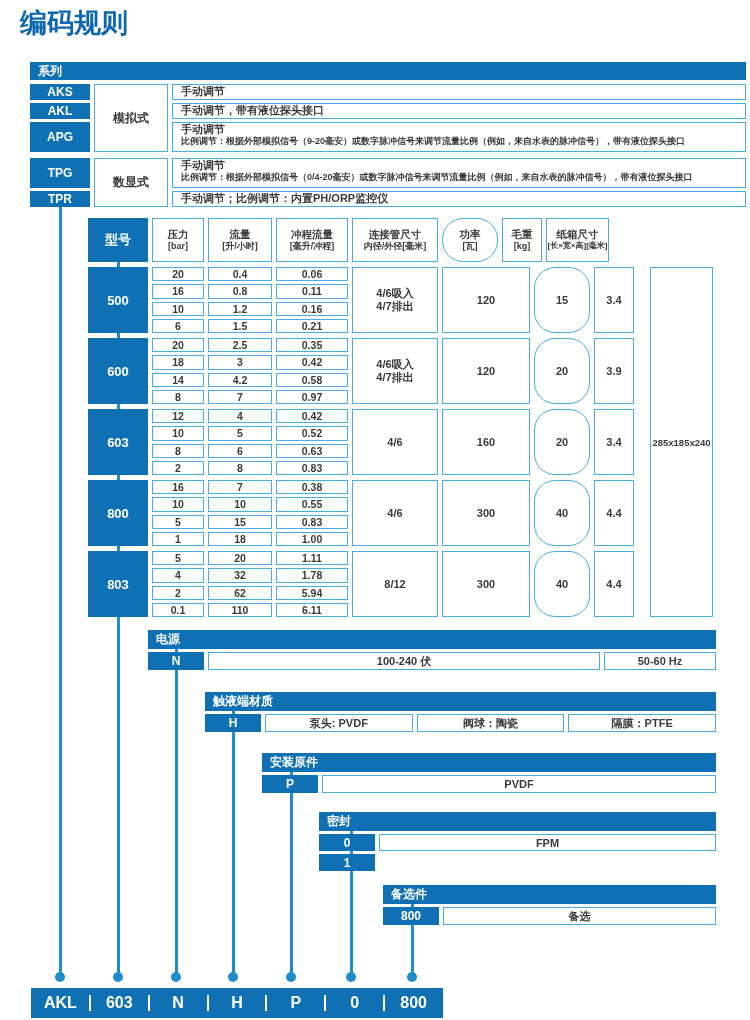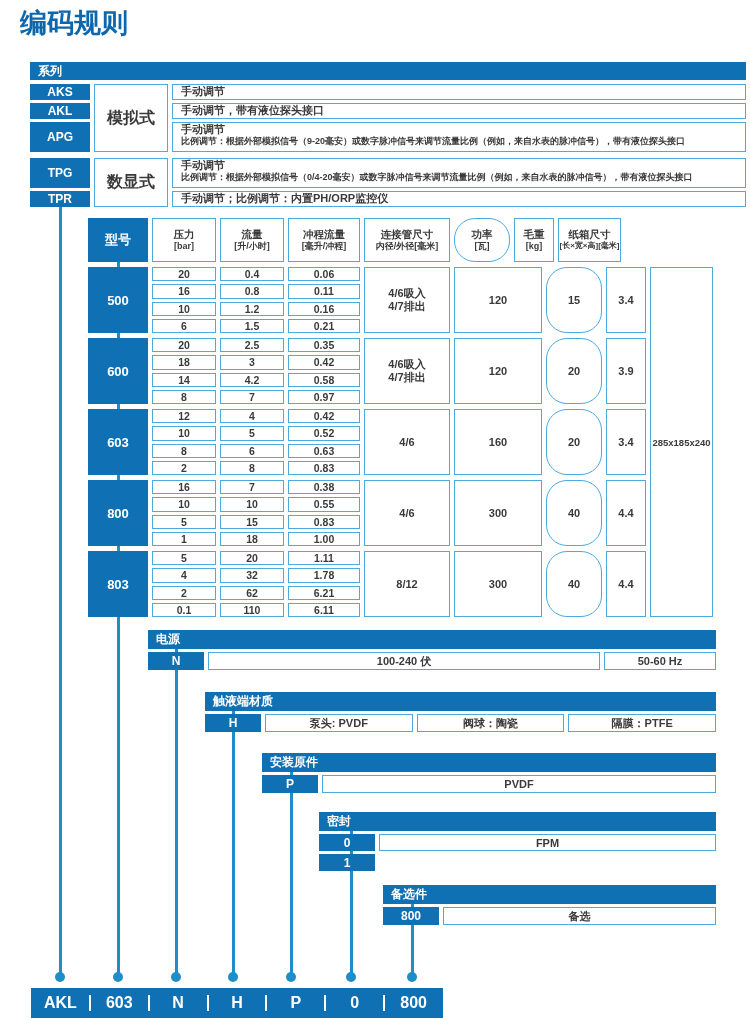--- a/index.html
+++ b/index.html
@@ -16,34 +16,34 @@
   .line{position:absolute;width:3px;background:#1f8dc9;z-index:0;}
   .dot{position:absolute;width:10px;height:10px;border-radius:50%;background:#1f8dc9;z-index:2;}
   .blk{z-index:1;}
   
   #title{position:absolute;left:20px;top:5px;font-size:27px;font-weight:bold;color:#0c67ad;}
   
   #series{left:30px;top:62px;width:716px;}
   .ser-group{display:flex;margin-top:4px;}
   .ser-codes{width:60px;display:flex;flex-direction:column;gap:3px;}
   .ser-codes .dark{font-size:12px;}
-  .ser-type{width:74px;margin-left:4px;font-size:16px;}
+  .ser-type{width:74px;margin-left:4px;font-size:12px;}
   .ser-descs{flex:1;margin-left:4px;display:flex;flex-direction:column;gap:3px;}
   .ser-desc{justify-content:flex-start;flex-direction:column;align-items:flex-start;
             padding-left:8px;font-size:11px;line-height:13px;}
   .ser-desc{display:flex;}
   .ser-desc .l2{font-size:9px;line-height:11px;}
   .h16{height:16px;} .h30{height:30px;} .h49{height:49px;} .h68{height:68px;}
   
   #spec{left:88px;top:218px;width:625px;}
   .sp-head{display:flex;gap:4px;height:44px;}
   .sp-head .cell{flex-direction:column;font-size:10.5px;line-height:12px;text-align:center;}
   .sp-head .cell .l2{font-size:9px;}
   .sp-head .carton-h .l2{font-size:8px;}
-  .w-model{width:60px;} .w-press{width:64px;} .w-flow{width:64px;} .w-stroke{width:72px;}
+  .w-model{width:60px;} .w-press{width:52px;} .w-flow{width:64px;} .w-stroke{width:72px;}
   .w-pipe{width:86px;} .w-freq{width:88px;} .w-pow{width:56px;border-radius:21px;} .w-wt{width:40px;} .w-carton{width:63px;justify-content:center;}
   #spec-body{position:relative;margin-top:5px;padding-right:67px;display:flex;
              flex-direction:column;gap:5px;}
   .grp{display:flex;gap:4px;height:66px;}
   .grp .dark{font-size:13px;}
   .stack{display:flex;flex-direction:column;gap:3px;}
   .stack .cell{flex:1;font-size:10.5px;}
   .merge{font-size:11px;flex-direction:column;line-height:13px;text-align:center;}
   #carton-cell{position:absolute;top:0;bottom:0;right:0;width:63px;font-size:9.5px;}
   
@@ -285,21 +285,21 @@
         </div>
         <div class="stack w-flow">
           <div class="cell">20</div>
           <div class="cell">32</div>
           <div class="cell">62</div>
           <div class="cell">110</div>
         </div>
         <div class="stack w-stroke">
           <div class="cell">1.11</div>
           <div class="cell">1.78</div>
-          <div class="cell">6.21</div>
+          <div class="cell">5.94</div>
           <div class="cell">6.11</div>
         </div>
         <div class="cell w-pipe merge">
           <span>8/12</span>
           <span></span>
         </div>
         <div class="cell w-freq merge">300</div>
         <div class="cell w-pow merge">40</div>
         <div class="cell w-wt merge">4.4</div>
       </div>

